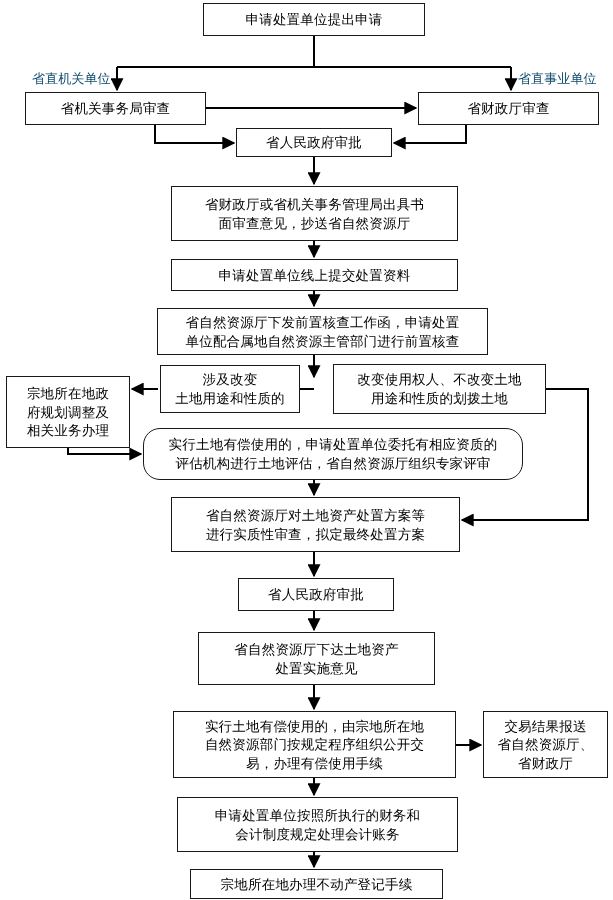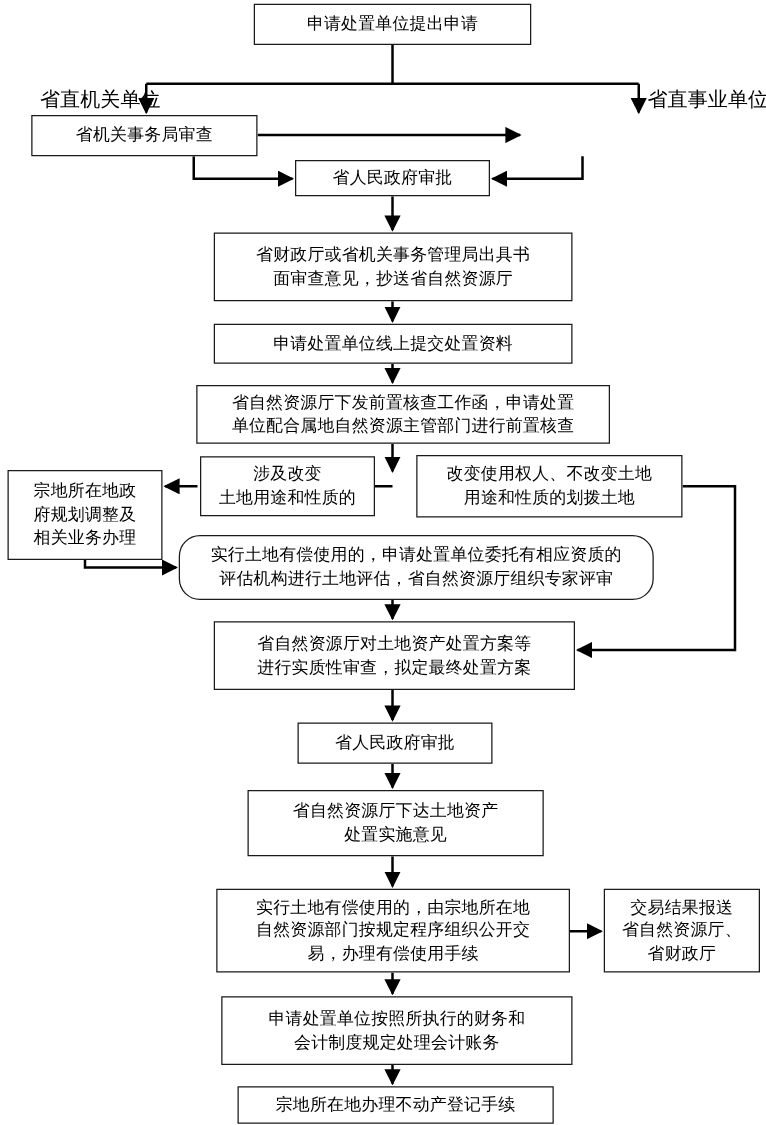--- a/index.html
+++ b/index.html
@@ -33,22 +33,22 @@
     color:#000000;
     font-size:13.5px;
     line-height:1.38;
     letter-spacing:0.2px;
     padding:1px 3px;
     z-index:2;
   }
   .node span{display:block;width:100%;}
   .edge-label{
     position:absolute;
-    font-size:16px;
-    color:#000000;
+    font-size:13px;
+    color:#0c4a6e;
     letter-spacing:0.1px;
     white-space:nowrap;
     background:transparent;
     z-index:3;
   }
 </style>
 </head>
 <body>
 
 <div id="canvas" style="background: rgb(255, 255, 255);">
@@ -103,20 +103,23 @@
       <path d="M 314 852 L 314 867" marker-end="url(#arrow)"></path>
     </g>
   </svg>
 
   <div class="node" style="left: 203px; top: 3px; width: 222px; height: 33px; border-color: rgb(26, 26, 26); background: rgb(255, 255, 255); color: rgb(0, 0, 0);">
       <span>申请处置单位提出申请</span>
     </div>
   <div class="node" style="left: 25px; top: 92px; width: 181px; height: 33px; border-color: rgb(26, 26, 26); background: rgb(255, 255, 255); color: rgb(0, 0, 0);">
       <span>省机关事务局审查</span>
     </div>
+  <div class="node" style="left: 418px; top: 92px; width: 181px; height: 33px; border-color: rgb(26, 26, 26); background: rgb(255, 255, 255); color: rgb(0, 0, 0);">
+      <span>省财政厅审查</span>
+    </div>
   <div class="node" style="left: 236px; top: 128px; width: 156px; height: 29px; border-color: rgb(26, 26, 26); background: rgb(255, 255, 255); color: rgb(0, 0, 0);">
       <span>省人民政府审批</span>
     </div>
   <div class="node" style="left: 171px; top: 186px; width: 287px; height: 55px; border-color: rgb(26, 26, 26); background: rgb(255, 255, 255); color: rgb(0, 0, 0);">
       <span>省财政厅或省机关事务管理局出具书<br>面审查意见，抄送省自然资源厅</span>
     </div>
   <div class="node" style="left: 171px; top: 259px; width: 287px; height: 32px; border-color: rgb(26, 26, 26); background: rgb(255, 255, 255); color: rgb(0, 0, 0);">
       <span>申请处置单位线上提交处置资料</span>
     </div>
   <div class="node" style="left: 157px; top: 308px; width: 331px; height: 47px; border-color: rgb(26, 26, 26); background: rgb(255, 255, 255); color: rgb(0, 0, 0);">

